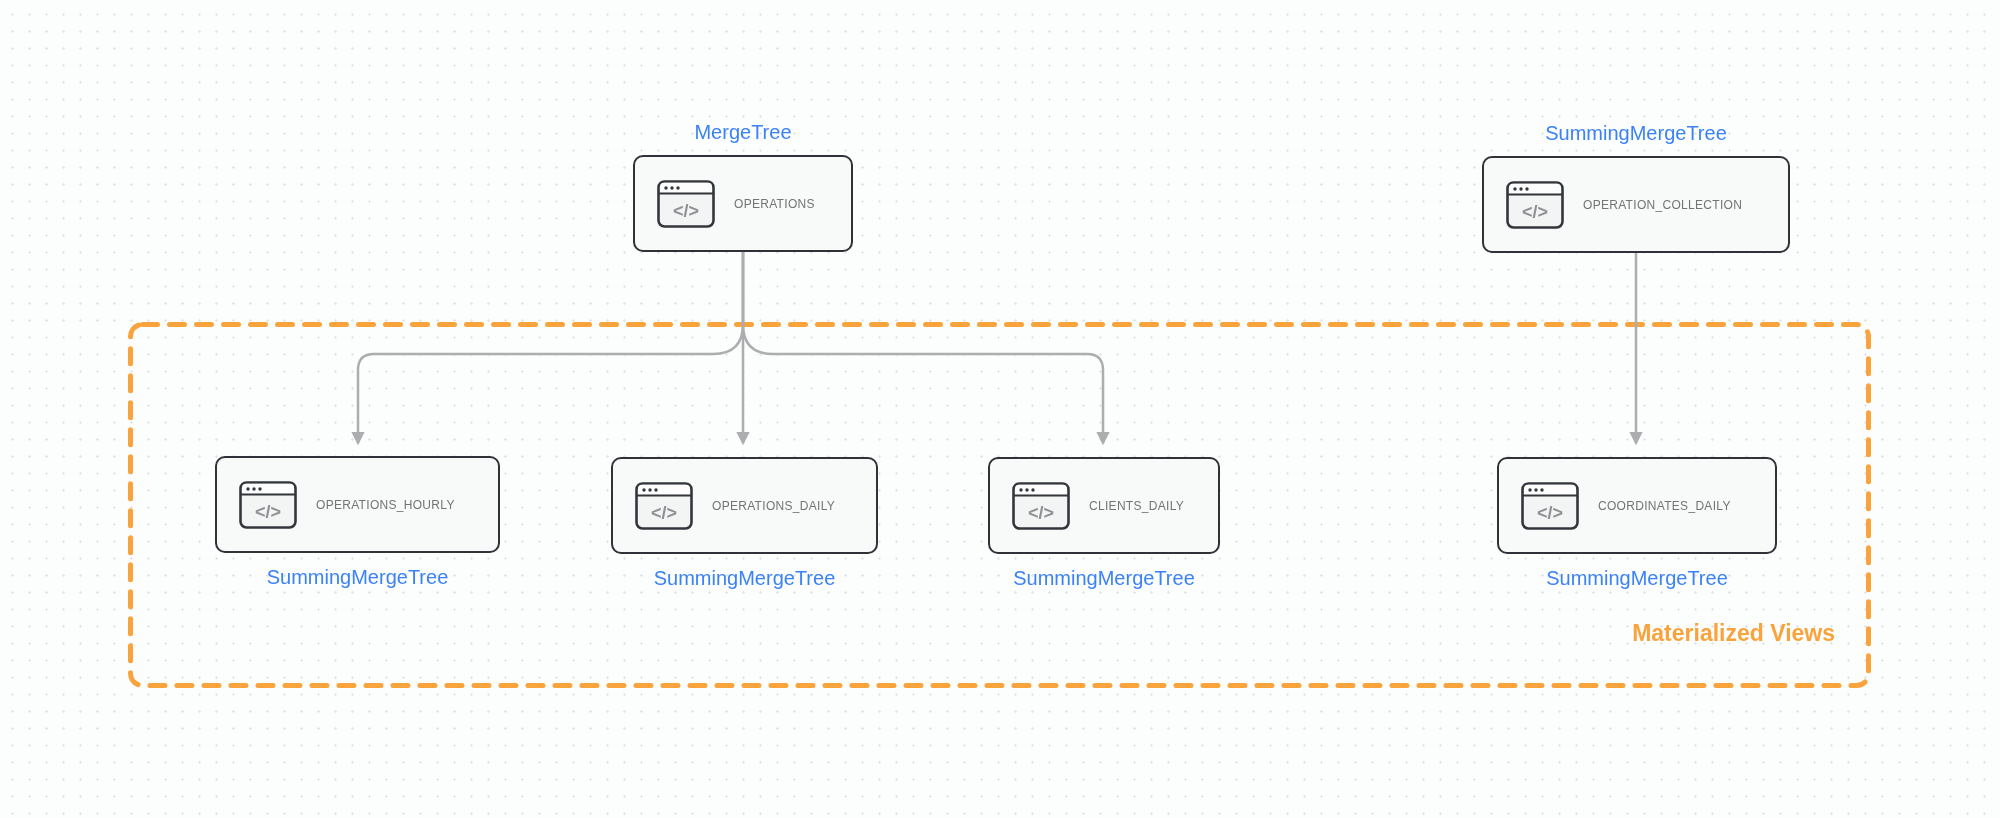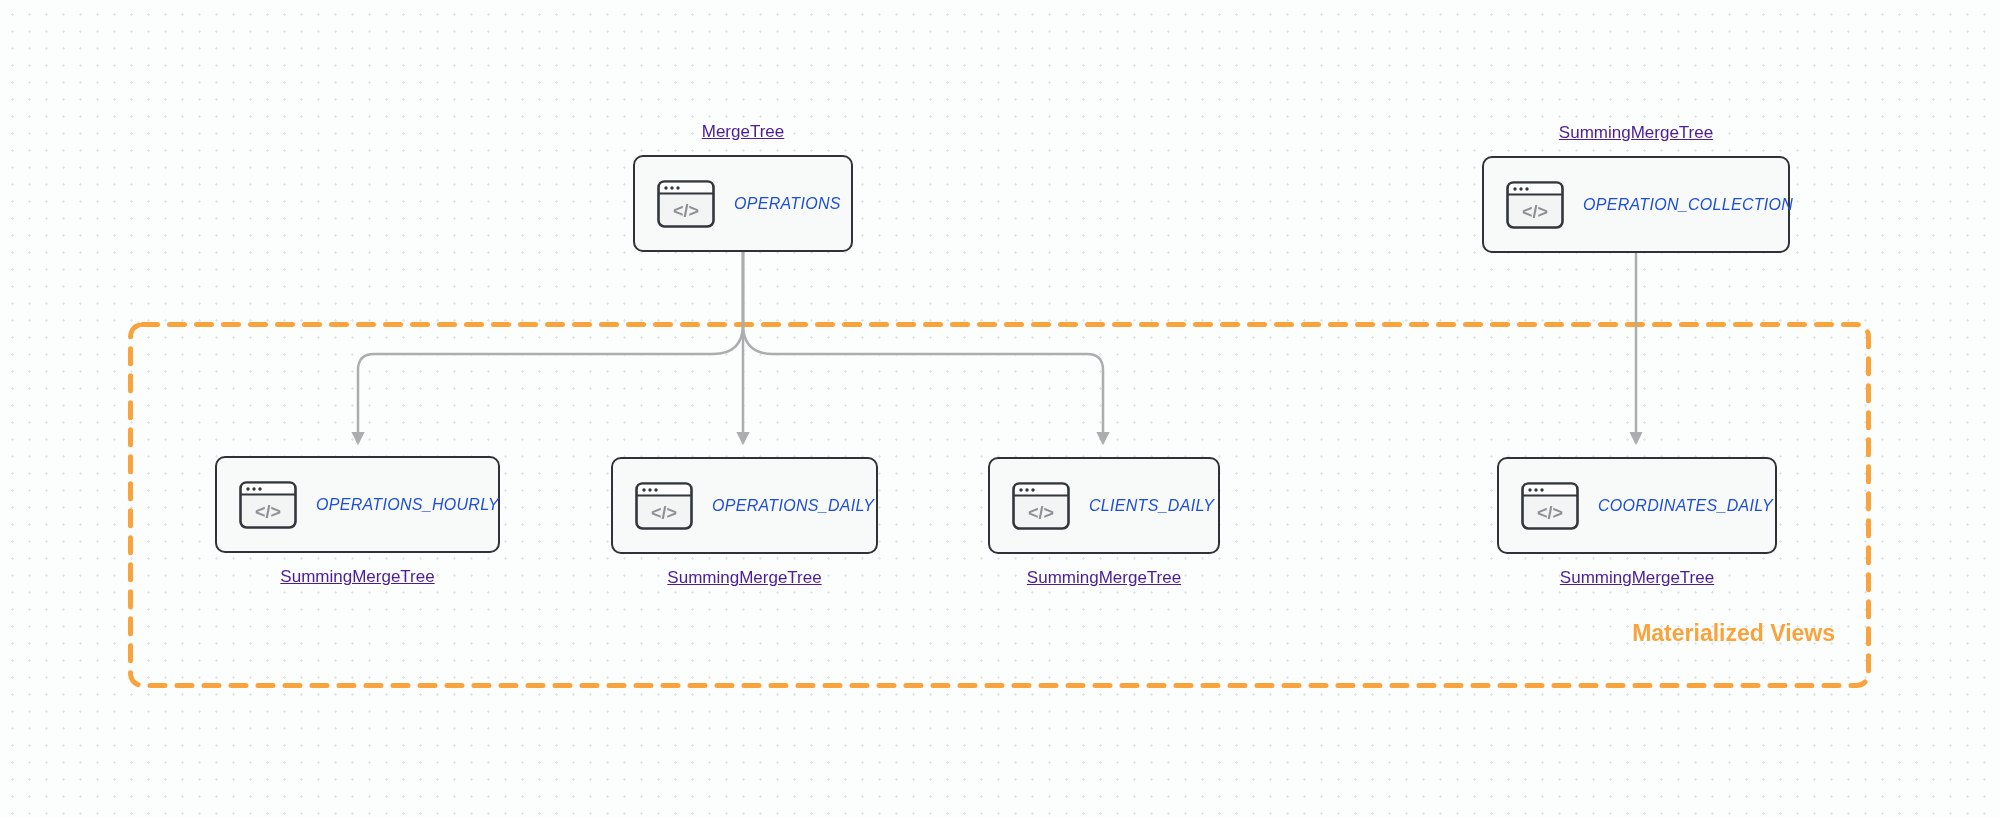--- a/index.html
+++ b/index.html
@@ -13,27 +13,27 @@
   }
   #edge-layer{position:absolute;left:0;top:0;width:2000px;height:818px;pointer-events:none;}
   .node-wrap{position:absolute;display:flex;flex-direction:column;align-items:center;}
   .node{
     box-sizing:border-box;height:97px;width:100%;
     background:#F8F9F9;border:2.5px solid #2F3338;border-radius:10px;
     display:flex;align-items:center;gap:19px;padding:0 18px 0 22px;
     cursor:pointer;
   }
   .engine{
-    font-size:17px;line-height:20px;color:#4c1d95;text-align:center;white-space:nowrap;text-decoration:underline;
+    font-size:20px;line-height:20px;color:#3b82f6;text-align:center;white-space:nowrap;
   }
   .engine.above{margin-bottom:13px;}
   .engine.below{margin-top:14px;}
   .tbl{
-    font-style:italic;font-size:16px;font-weight:500;letter-spacing:.3px;
-    color:#1d4ed8;white-space:nowrap;
+    font-size:12px;font-weight:500;letter-spacing:.3px;
+    color:#737373;white-space:nowrap;
   }
   .win-icon{flex:0 0 auto;display:block;}
   .group-label{
     position:absolute;left:1627px;top:620px;width:208px;text-align:right;
     font-size:23px;font-weight:600;color:#F9A33C;white-space:nowrap;
   }
 </style>
 </head>
 <body>
 

